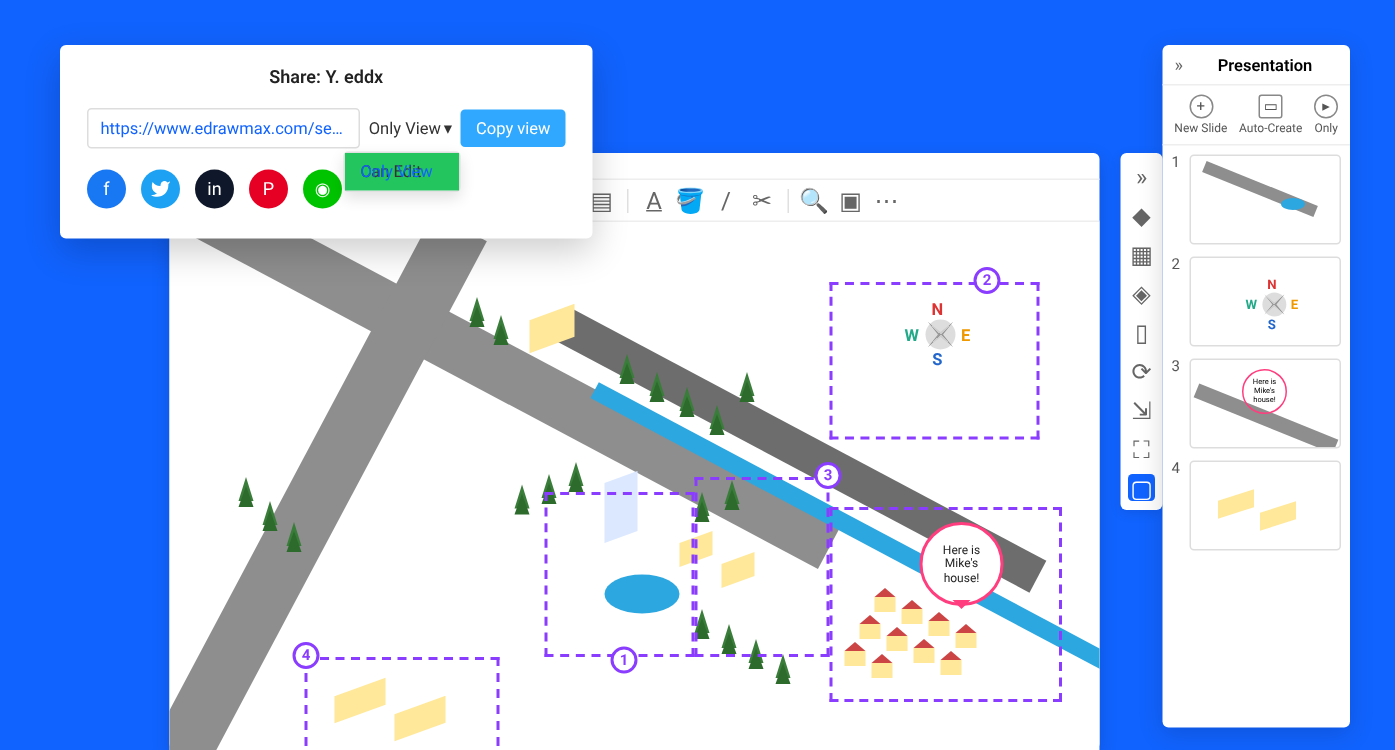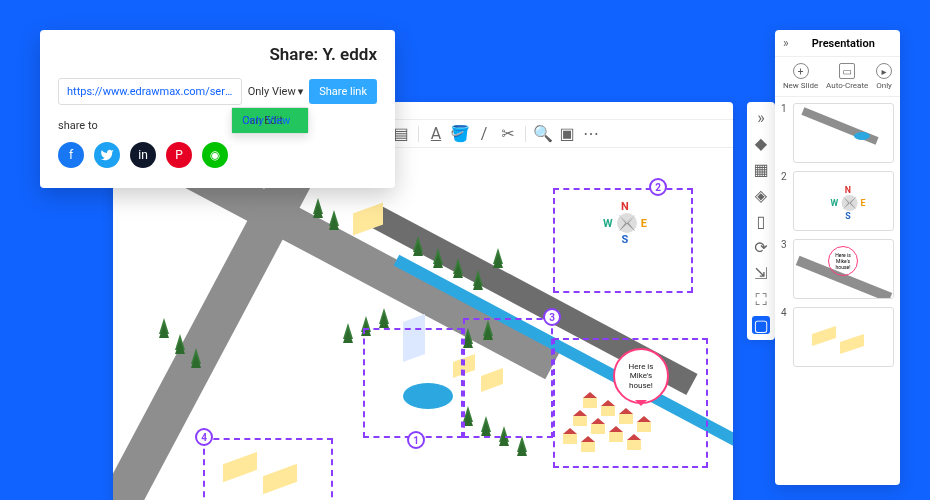--- a/index.html
+++ b/index.html
@@ -33,21 +33,21 @@
 .preshead{display:flex;align-items:center;padding:6px 8px;border-bottom:1px solid #eee;gap:6px}
 .preshead .title{flex:1;text-align:center;font-size:11px;font-weight:600}
 .presactions{display:flex;justify-content:space-around;padding:6px 4px;border-bottom:1px solid #eee}
 .presact{display:flex;flex-direction:column;align-items:center;gap:2px;font-size:8px;color:#555;cursor:pointer}
 .presact .ic{width:16px;height:16px;border:1px solid #888;border-radius:50%;display:flex;align-items:center;justify-content:center;font-size:10px}
 .slides{flex:1;overflow:auto;padding:6px}
 .slide{display:flex;gap:4px;margin-bottom:8px}
 .slidenum{font-size:10px;color:#555;width:8px}
 .thumb{flex:1;height:60px;border:1px solid #ddd;border-radius:3px;background:#fff;position:relative;overflow:hidden}
 .sharedlg{position:absolute;left:40px;top:30px;width:355px;background:#fff;border-radius:4px;box-shadow:0 8px 24px rgba(0,0,0,.2);padding:14px 18px 20px}
-.sharedlg h3{text-align:right;font-size:17px;font-weight:600;color:#222;margin-bottom:14px}
+.sharedlg h3{text-align:center;font-size:12px;font-weight:600;color:#222;margin-bottom:14px}
 .sharedlg .desc{font-size:11px;color:#333;margin-bottom:10px}
 .linkrow{display:flex;gap:6px;align-items:center;margin-bottom:14px}
 .linkbox{flex:1;border:1px solid #ddd;border-radius:3px;padding:6px 8px;font-size:11px;color:#1163ff;white-space:nowrap;overflow:hidden;text-overflow:ellipsis}
 .permsel{font-size:11px;color:#333;cursor:pointer;display:flex;align-items:center;gap:2px;position:relative}
 .permdrop{position:absolute;top:22px;right:-6px;background:#fff;border:1px solid #e0e0e0;border-radius:3px;box-shadow:0 4px 10px rgba(0,0,0,.12);min-width:78px;z-index:10}
 .permdrop div{padding:6px 10px;font-size:11px;cursor:pointer}
 .permdrop .sel{color:#1163ff;border:none}
 .permdrop .hov{background:#22c55e;border:none}
 .copybtn{background:#31a8ff;color:#fff;border:none;border-radius:3px;padding:6px 10px;font-size:11px;cursor:pointer}
 .shareto{font-size:11px;color:#333;margin-bottom:10px}
@@ -233,23 +233,22 @@
   <div class="linkrow">
     <div class="linkbox">https://www.edrawmax.com/server...</div>
     <div class="permsel">
       <span>Only View</span>
         <span>▾</span>
       <div class="permdrop">
         <div class="sel">Only View</div>
         <div class="hov">Can Edit</div>
       </div>
     </div>
-    <button class="copybtn">Share link</button>
-  </div>
-  <div class="shareto">share to</div>
+    <button class="copybtn">Copy view</button>
+  </div>
   <div class="socials">
     <div class="soc" style="background:#1877f2">f</div>
     <div class="soc" style="background:#1da1f2">
         <svg class="ic-svg" viewBox="0 0 24 24" fill="#fff">
           <path d="M23 3a10.9 10.9 0 01-3.14 1.53 4.48 4.48 0 00-7.86 3v1A10.66 10.66 0 013 4s-4 9 5 13a11.64 11.64 0 01-7 2c9 5 20 0 20-11.5a4.5 4.5 0 00-.08-.83A7.72 7.72 0 0023 3z"></path>
         </svg>
       </div>
     <div class="soc" style="background:#0f172a">in</div>
     <div class="soc" style="background:#e60023">P</div>
     <div class="soc" style="background:#00c300">◉</div>

